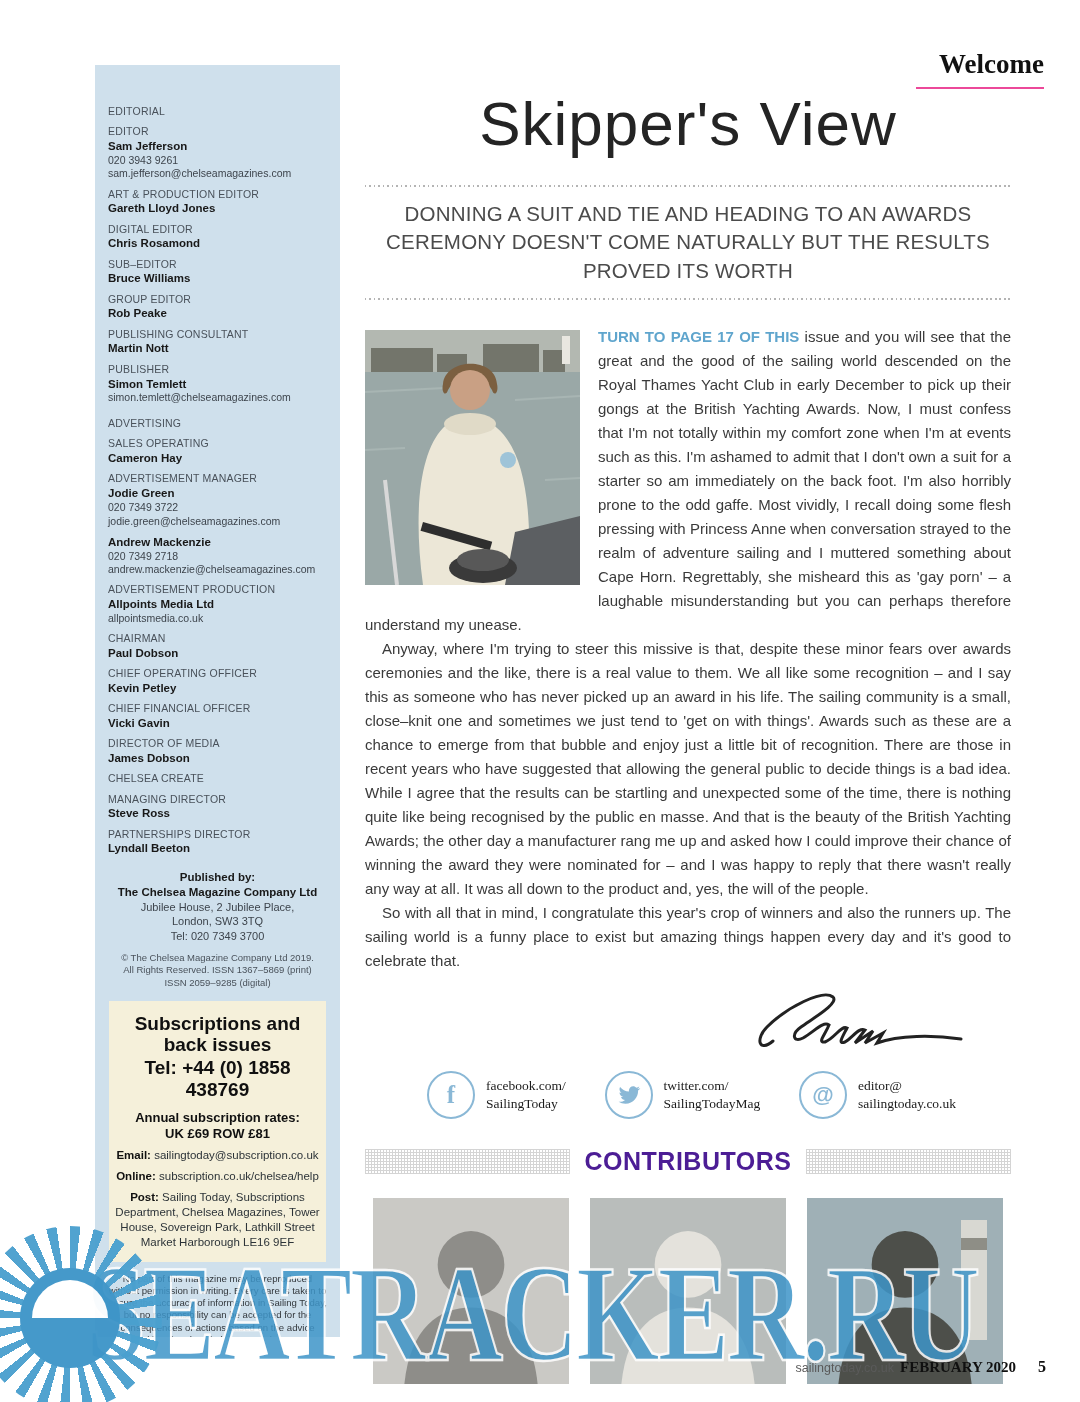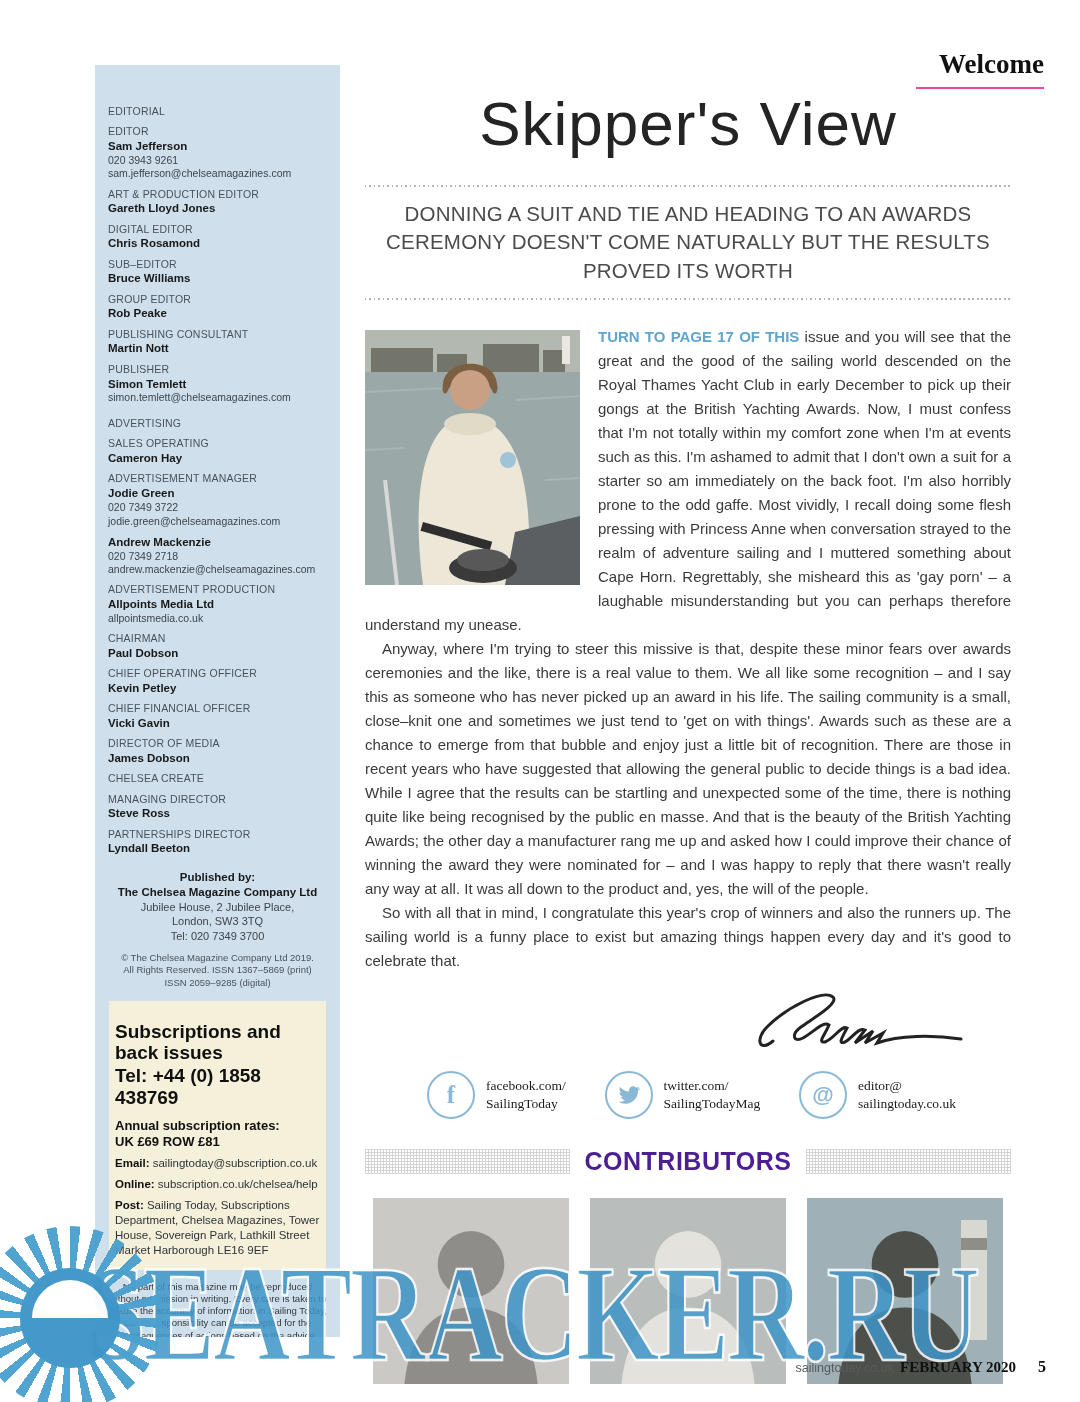--- a/index.html
+++ b/index.html
@@ -17,21 +17,21 @@
   .m-item{line-height:1.3;margin-bottom:6.5px;}
   .m-gap{margin-top:12px;}
   .m-role{font-size:10.5px;color:#49515a;letter-spacing:.2px;}
   .m-name{font-size:11.5px;font-weight:bold;color:#181818;}
   .m-line{font-size:10.5px;color:#3d444c;}
   .pub-block{text-align:center;margin-top:14px;line-height:1.3;}
   .pub-bold{font-size:11.5px;font-weight:bold;color:#181818;}
   .pub-line{font-size:11px;color:#3d444c;}
   .copy{font-size:9.5px;color:#4a525b;text-align:center;margin-top:9px;line-height:1.3;}
 
-  .subbox{background:#f5f0da;margin:12px 1px 0 1px;padding:20px 6px 12px 6px;text-align:left;}
+  .subbox{background:#f5f0da;margin:12px 1px 0 1px;padding:12px 6px 12px 6px;text-align:center;}
   .sub-title{font-size:19px;font-weight:bold;color:#101010;line-height:1.12;}
   .sub-tel{font-size:19px;font-weight:bold;color:#101010;margin-top:1px;}
   .sub-rates{font-size:13px;font-weight:bold;color:#101010;margin-top:9px;line-height:1.25;}
   .sub-row{font-size:11.5px;color:#2c3338;margin-top:6px;line-height:1.3;}
   .sub-row b{color:#101010;}
 
   .legal{font-size:9.6px;color:#33383d;text-align:center;line-height:1.28;margin-top:11px;}
 
   
   .main{position:absolute;left:365px;top:88px;width:646px;}

